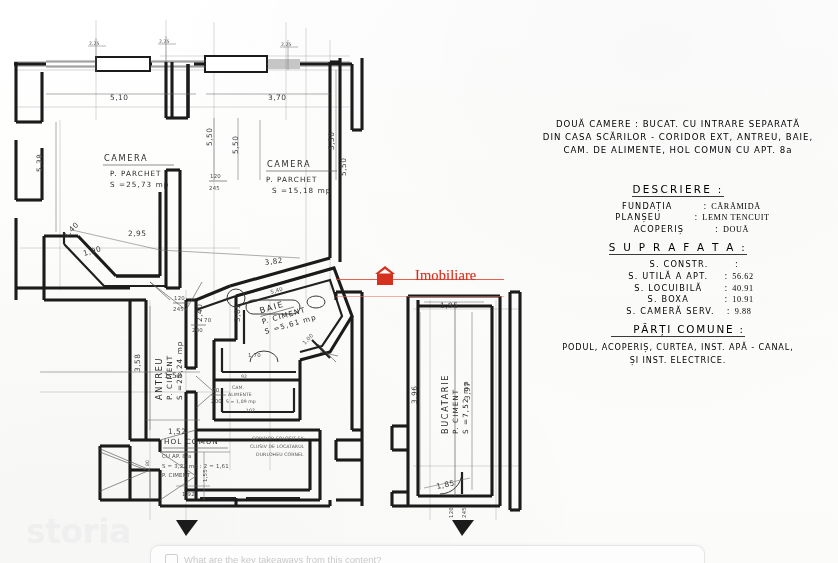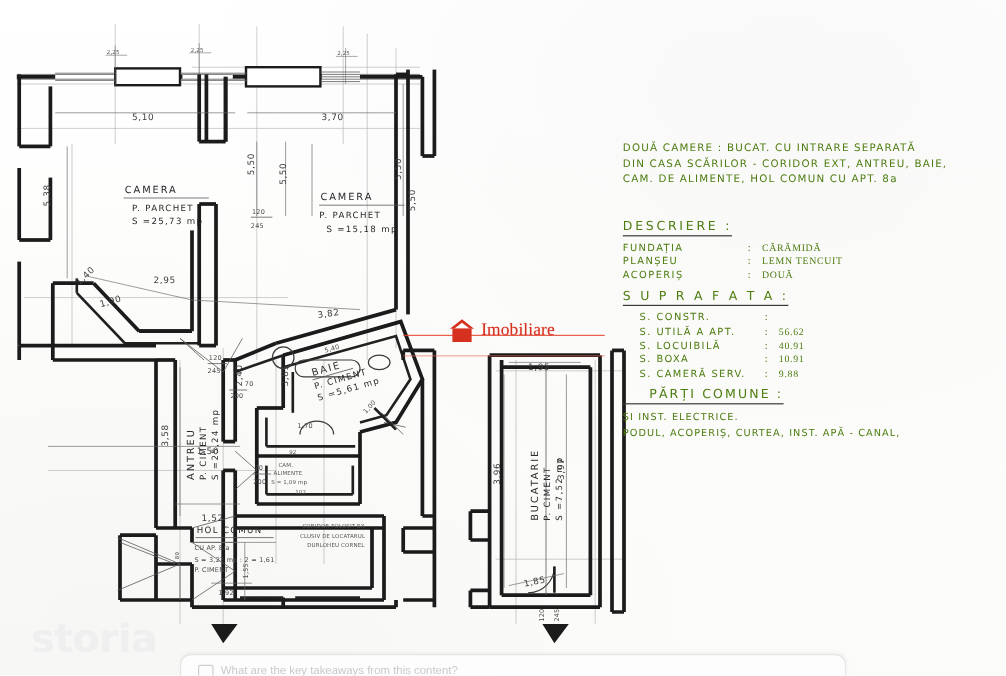--- a/index.html
+++ b/index.html
@@ -45,41 +45,42 @@
   }
   .hand-room{font-size:8.2px;letter-spacing:1.6px;}
   .hand-sub {font-size:7.2px;letter-spacing:1.1px;}
   .hand-dim {font-size:7.4px;fill:#3c3c3c;letter-spacing:.5px;}
   .hand-tiny{font-size:5.4px;fill:#4a4a4a;letter-spacing:.2px;}
   .hand-micro{font-size:4.6px;fill:#555;letter-spacing:.1px;}
 
   
   .legend{
     position:absolute;left:519px;top:118px;width:318px;
-    color:#4d7c0f;
+    color:#000000;
     font-family:"DejaVu Sans", sans-serif;
     letter-spacing:1.0px;
+    text-align:center;
   }
   .lg-head{font-size:8.6px;line-height:13.2px;white-space:nowrap;}
   .lg-title{
     font-size:10.4px;letter-spacing:2.3px;margin-top:25px;
     display:inline-block;border-bottom:1.1px solid #3a3a3a;padding-bottom:1px;
   }
   .lg-row{font-size:8.2px;line-height:11.6px;white-space:nowrap;}
   .lg-row .k{display:inline-block;width:104px;letter-spacing:1.2px;}
   .lg-row .c{display:inline-block;width:12px;}
   .lg-row .v{letter-spacing:.6px;font-family:Liberation Serif, serif;}
   .lg-ind{padding-left:14px;}
   .lg-block{margin-top:4px;}
   .lg-foot{font-size:8.1px;line-height:12.2px;letter-spacing:.9px;white-space:nowrap;}
 
   
   .wm-imob{
     position:absolute;left:374px;top:265px;
-    display:flex;align-items:center;gap:5px;
+    display:flex;align-items:center;gap:19px;
     z-index:6;
   }
   .wm-house{
     width:22px;height:21px;position:relative;
   }
   .wm-imob-text{
     font-family:"Liberation Serif", serif;
     font-size:14.5px;color:#d6301f;letter-spacing:.1px;
     text-shadow:0 0 1px rgba(214,48,31,.35);
   }
@@ -546,22 +547,22 @@
       <div class="lg-row">
         <span class="k">S. BOXA</span><span class="c">:</span><span class="v">10.91</span>
       </div>
       <div class="lg-row">
         <span class="k">S. CAMERĂ SERV.</span><span class="c">:</span><span class="v">9.88</span>
       </div>
     </div>
 
     <div class="lg-title" style="margin-top:6px;letter-spacing:1.8px;padding-left:22px;">PĂRȚI COMUNE :</div>
     <div class="lg-block">
+      <div class="lg-foot">PODUL, ACOPERIȘ,  CURTEA, INST. APĂ - CANAL,</div>
       <div class="lg-foot">ȘI INST. ELECTRICE.</div>
-      <div class="lg-foot">PODUL, ACOPERIȘ,  CURTEA, INST. APĂ - CANAL,</div>
     </div>
   </div>
 
   <div class="redline"></div>
   <div class="redline2"></div>
 
   <div class="wm-imob">
     <span class="wm-house">
       <svg width="22" height="21" viewBox="0 0 22 21">
         <polygon points="11,1 21,9 1,9" fill="#d6301f"></polygon>

